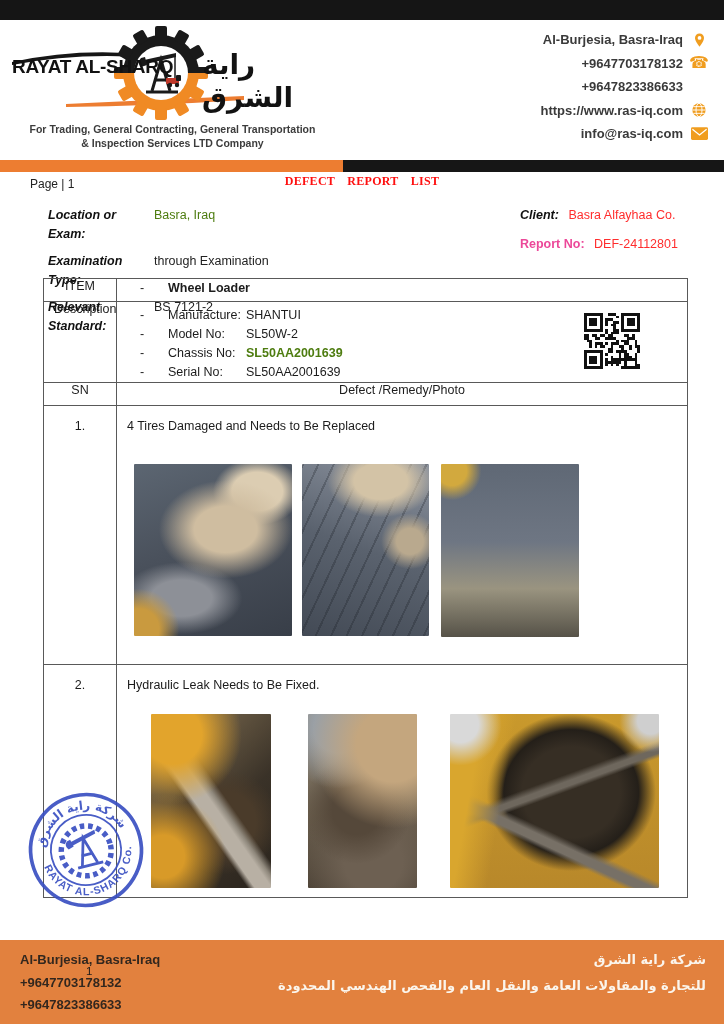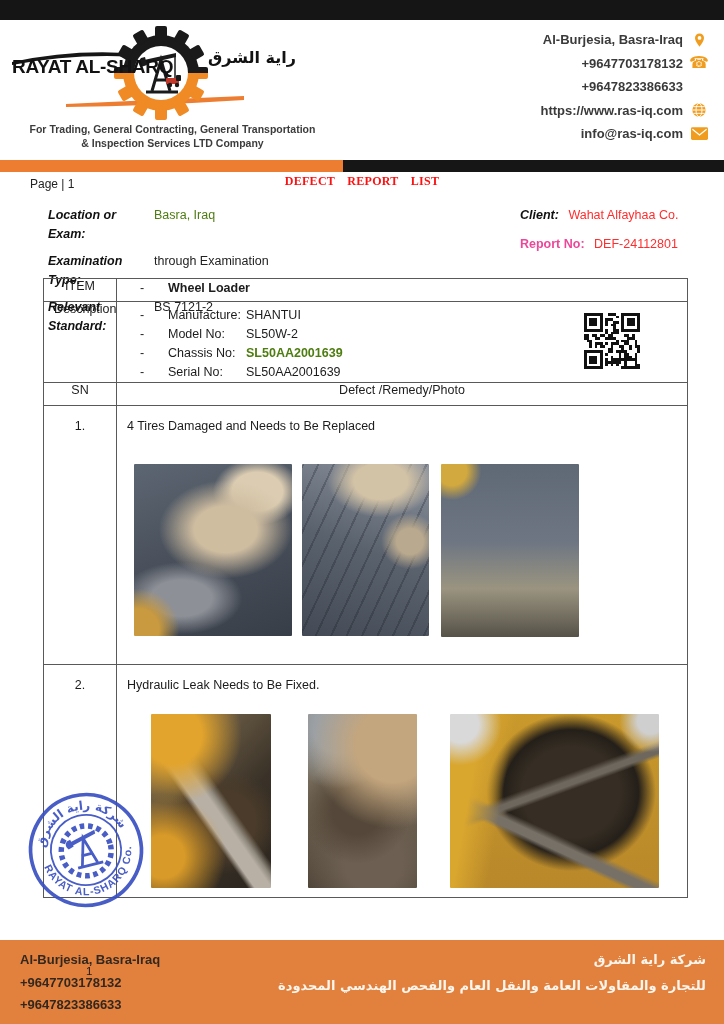--- a/index.html
+++ b/index.html
@@ -6,21 +6,21 @@
   body { background:#888; font-family:"Liberation Sans", sans-serif; }
   .page { position:relative; width:724px; height:1024px; background:#fff; margin:0 auto; overflow:hidden; }
 
   
   .topbar { position:absolute; left:0; top:0; width:724px; height:20px; background:#151515; }
   .header { position:absolute; left:0; top:20px; width:724px; height:140px; }
 
   .logo-wrap { position:absolute; left:0; top:0; width:345px; height:140px; }
   .logo-art  { position:absolute; left:0; top:0; width:345px; height:110px; }
   .logo-en   { position:absolute; left:12px; top:36px; font-size:19px; font-weight:800; letter-spacing:-0.3px; color:#121212; }
-  .logo-ar   { position:absolute; left:208px; top:28px; width:110px; font-family:"DejaVu Sans", sans-serif; font-size:16px; font-weight:bold; color:#121212; text-align:left; }
+  .logo-ar   { position:absolute; left:202px; top:28px; width:110px; font-family:"DejaVu Sans", sans-serif; font-size:28px; font-weight:bold; color:#121212; text-align:left; }
   .tagline   { position:absolute; left:0; top:103px; width:345px; text-align:center; font-size:10.5px; font-weight:bold; color:#3c3c3c; line-height:13.5px; }
 
   .contacts { position:absolute; right:16px; top:10px; display:flex; flex-direction:column; gap:4.5px; }
   .crow { display:flex; justify-content:flex-end; align-items:center; gap:7px; height:19px; font-size:13px; font-weight:600; color:#3a3a3a; }
   .cicon { width:18px; height:16px; display:flex; align-items:center; justify-content:center; }
   .phone-glyph { color:#F09D1F; font-size:16px; line-height:16px; font-family:"DejaVu Sans", sans-serif; }
 
   .divider { position:absolute; left:0; top:160px; width:724px; height:12px;
              background:linear-gradient(to right, #ED7D31 0 47.4%, #161616 47.4% 100%); }
 
@@ -254,21 +254,21 @@
     <span class="fval purple">Basra, Iraq</span>
     <span class="flabel">Examination Type:</span>
     <span class="fval">through Examination</span>
     <span class="flabel">Relevant Standard:</span>
     <span class="fval">BS 7121-2</span>
   </div>
 
   <div class="fields-right">
     <div>
       <span class="flabel">Client:</span>
-      <span class="fval red">Wahat Alfayhaa Co.</span>
+      <span class="fval red">Basra Alfayhaa Co.</span>
     </div>
     <div class="row2">
       <span class="blabel">Report No:</span>
       <span class="fval red">DEF-24112801</span>
     </div>
   </div>
 
   <table class="report">
     <colgroup>
         <col class="c1">

